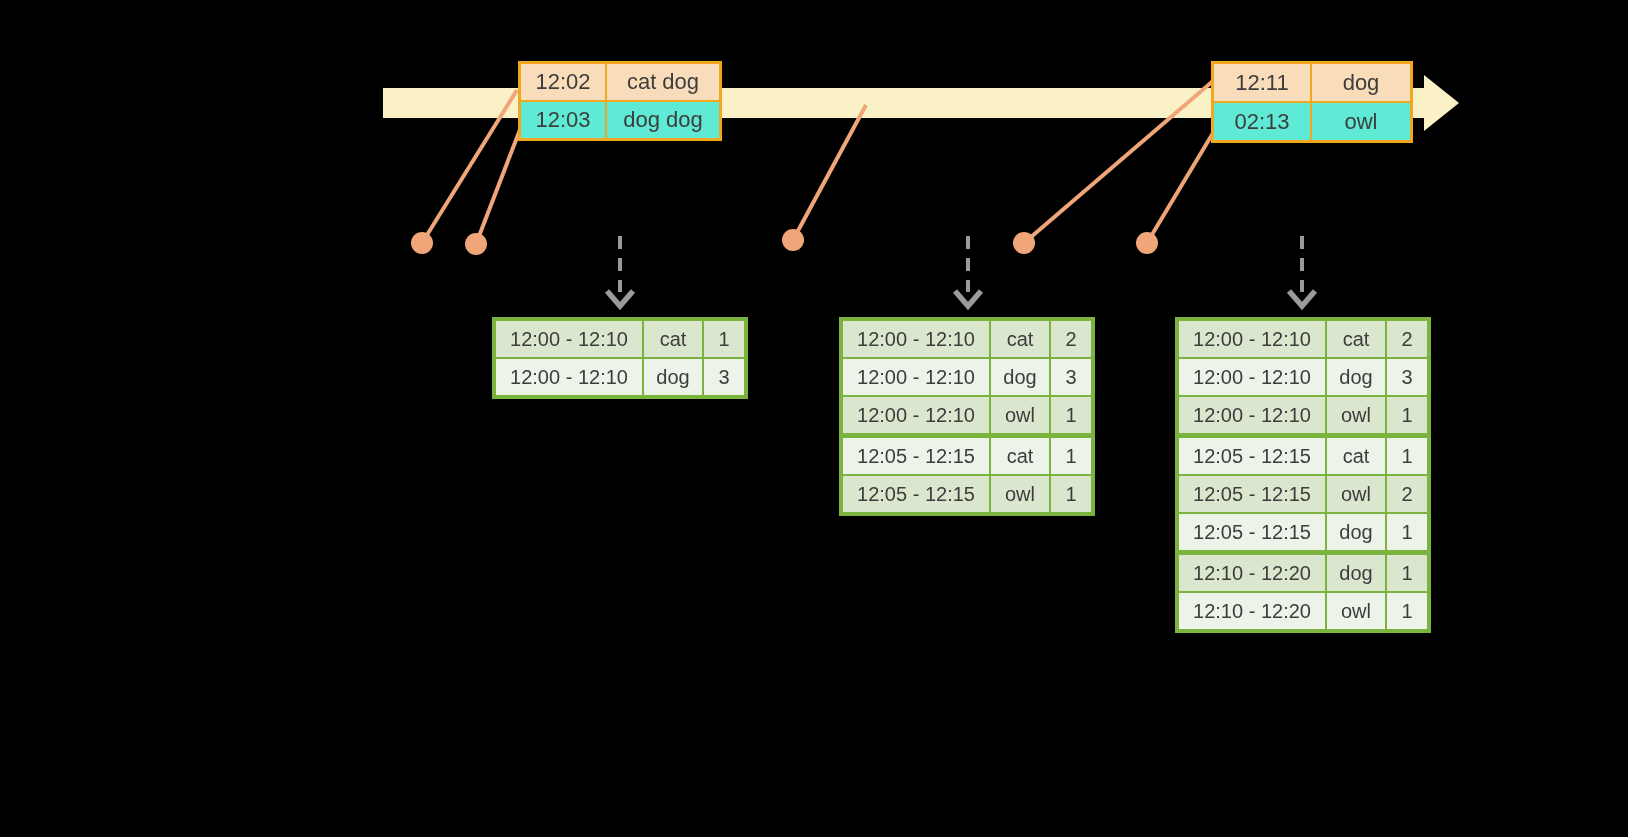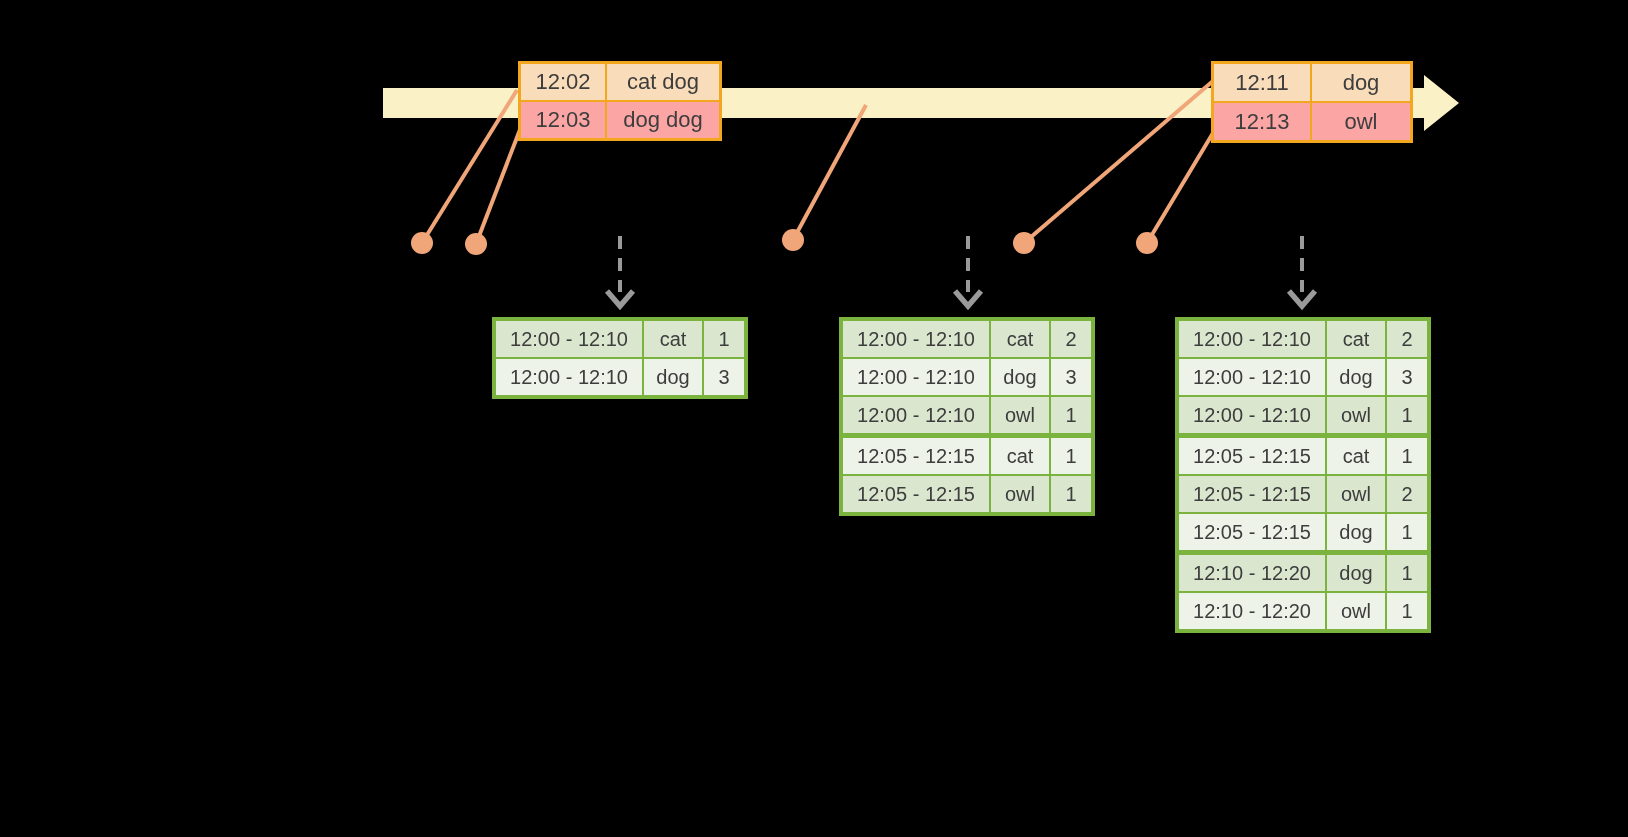--- a/index.html
+++ b/index.html
@@ -20,21 +20,21 @@
   .et1 .erow{height:36px}
   .et2 .erow{height:31px}
   .et3 .erow{height:37px}
   .cell{display:flex;align-items:center;justify-content:center;
         color:#3D3D3D;font-size:22px;}
   .ec-time{width:84px}
   .ec-word{width:112px}
   .ec3-time{width:96px}
   .ec3-word{width:98px}
   .peach{background:#F9DCB9}
-  .cream{background:#fca5a5}
+  .cream{background:#5eead4}
 
   
   .gt{position:absolute;display:flex;flex-direction:column;gap:2px;
       background:#7AB43F;padding:4px;}
   .grow{display:flex;gap:2px;height:36px;}
   .grow.brk{margin-top:3px;}
   .gcell{font-size:20px;}
   .gc-time{width:146px}
   .gc-animal{width:58px}
   .gc-count{width:40px}
@@ -88,21 +88,21 @@
     </div>
   </div>
 
 
   <div class="et et3" style="left:1211px;top:61px">
     <div class="erow">
       <div class="cell ec3-time peach">12:11</div>
       <div class="cell ec3-word peach">dog</div>
     </div>
     <div class="erow">
-      <div class="cell ec3-time cream">12:13</div>
+      <div class="cell ec3-time cream">02:13</div>
       <div class="cell ec3-word cream">owl</div>
     </div>
   </div>
 
   <div class="gt" style="left:492px;top:317px">
     <div class="grow">
       <div class="cell gcell gc-time gdark">12:00 - 12:10</div>
       <div class="cell gcell gc-animal gdark">cat</div>
       <div class="cell gcell gc-count gdark">1</div>
     </div>

